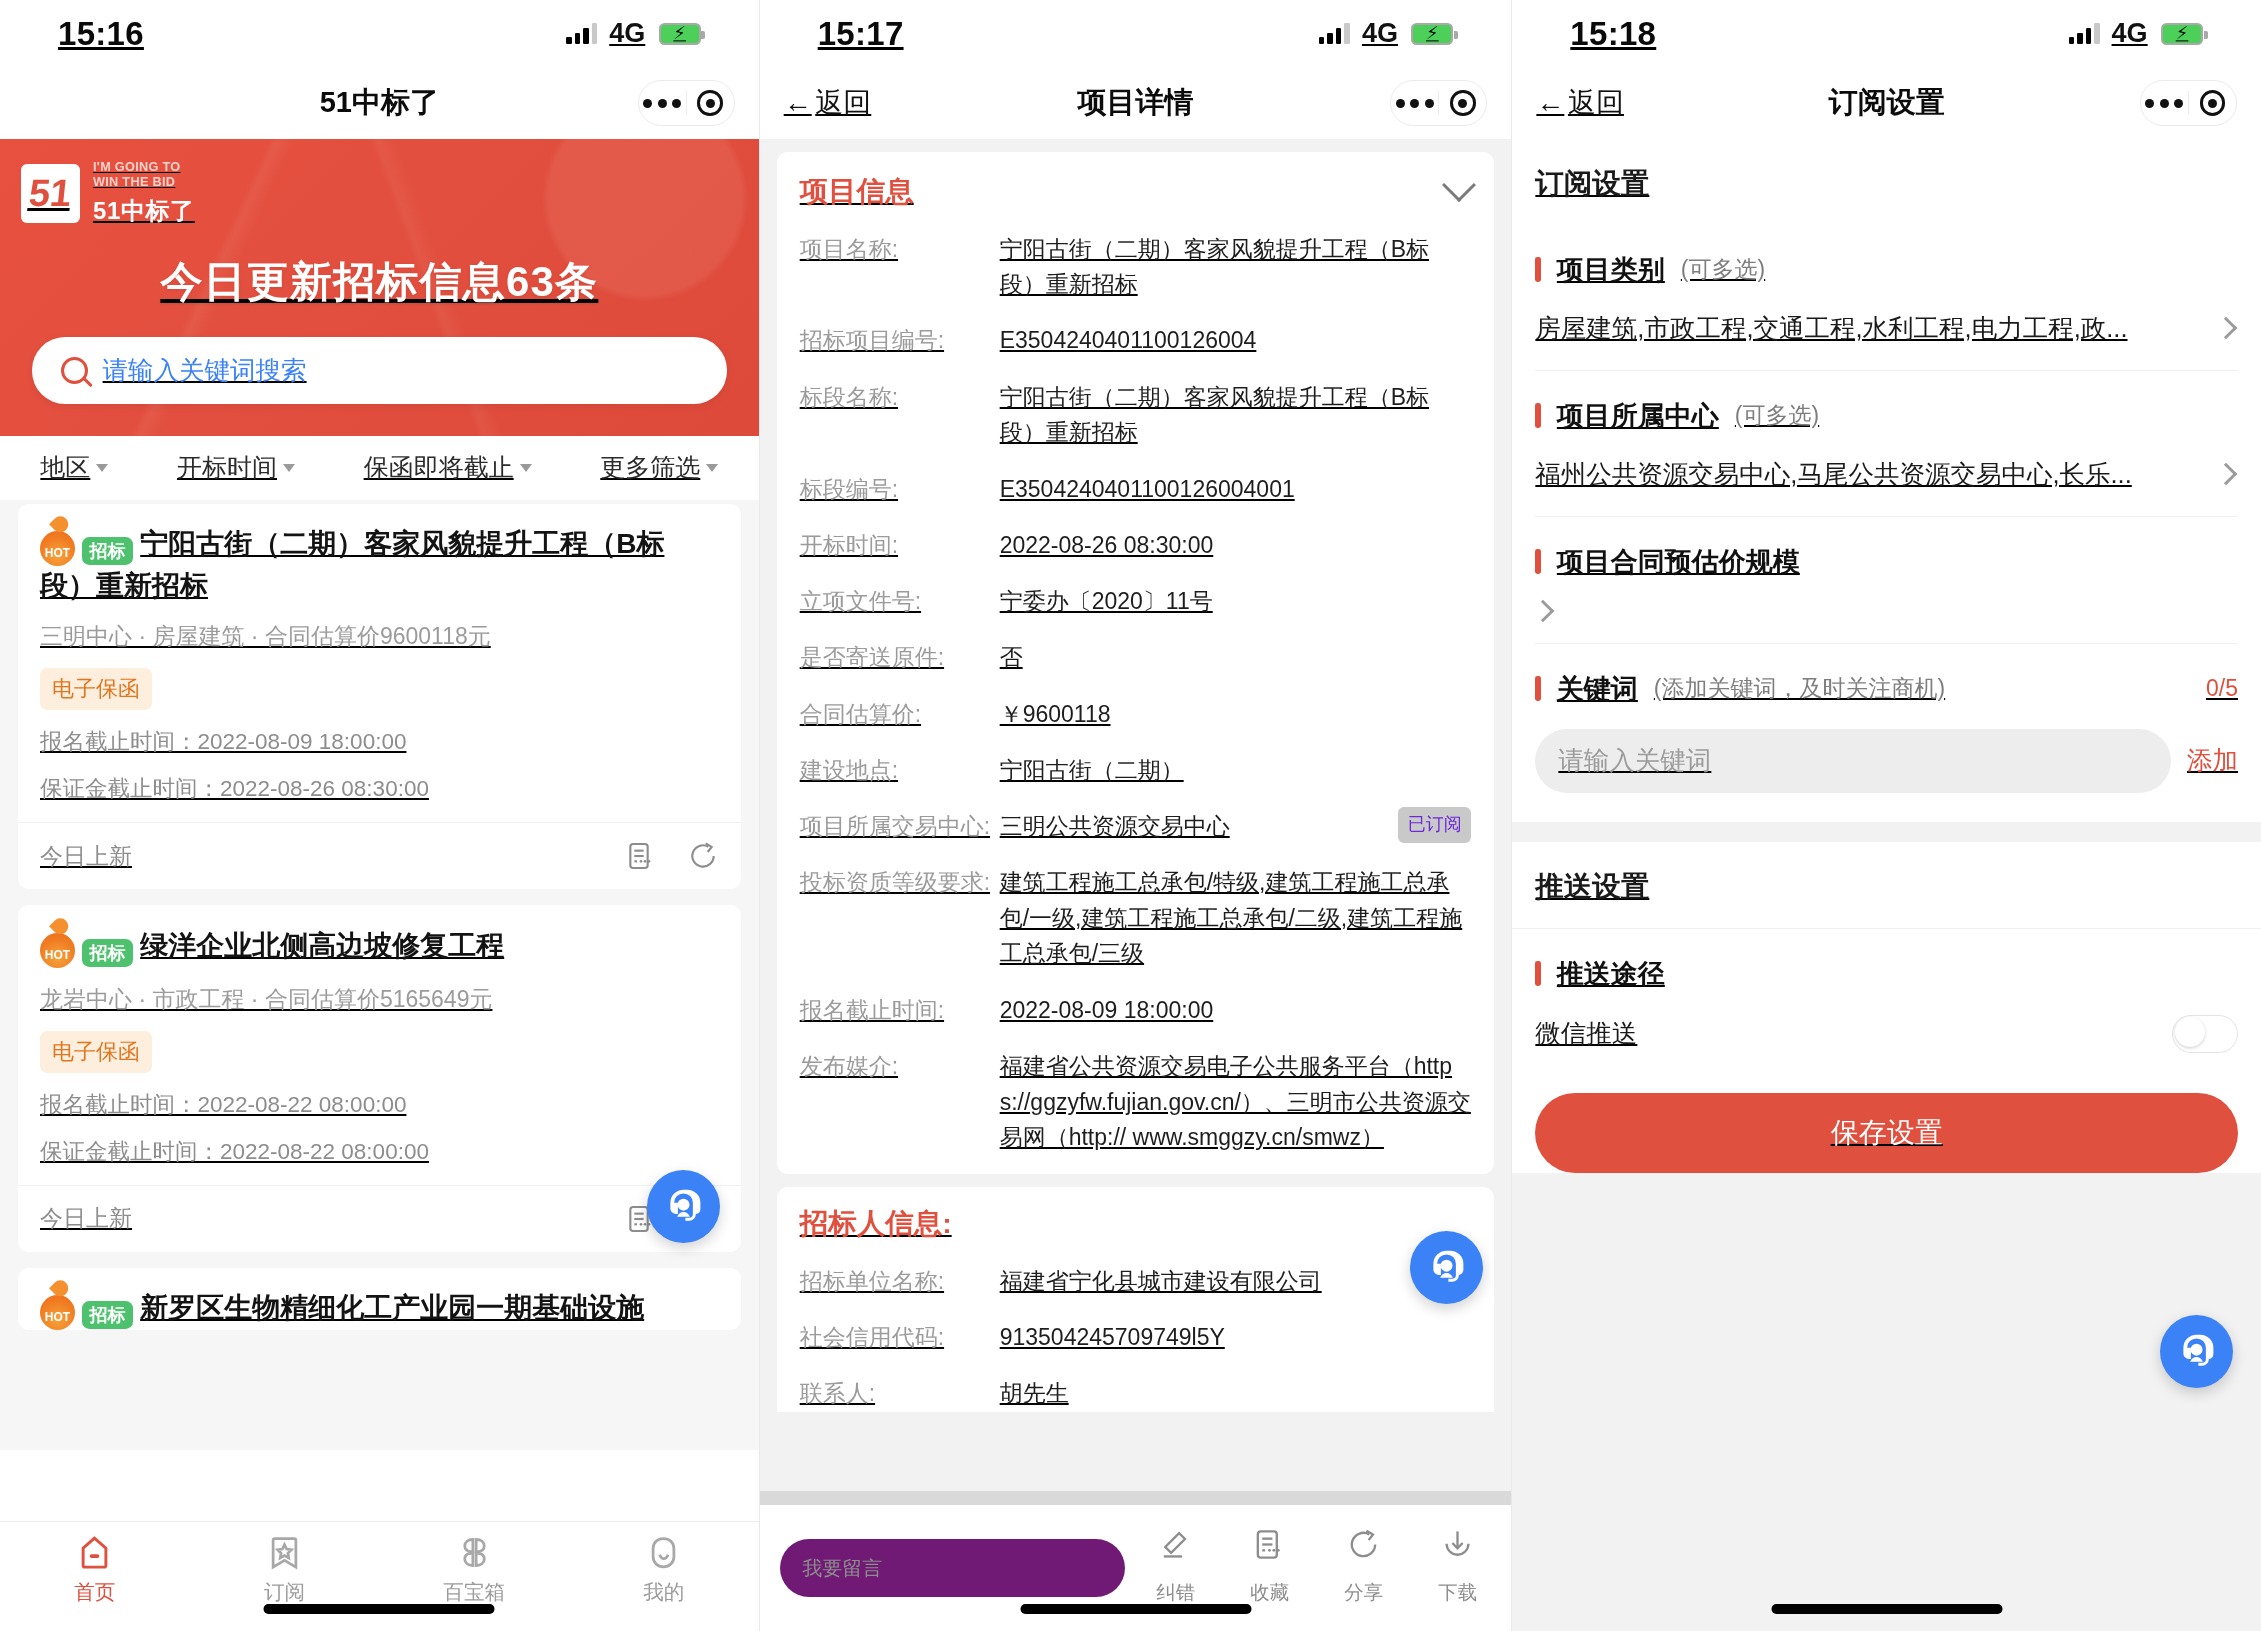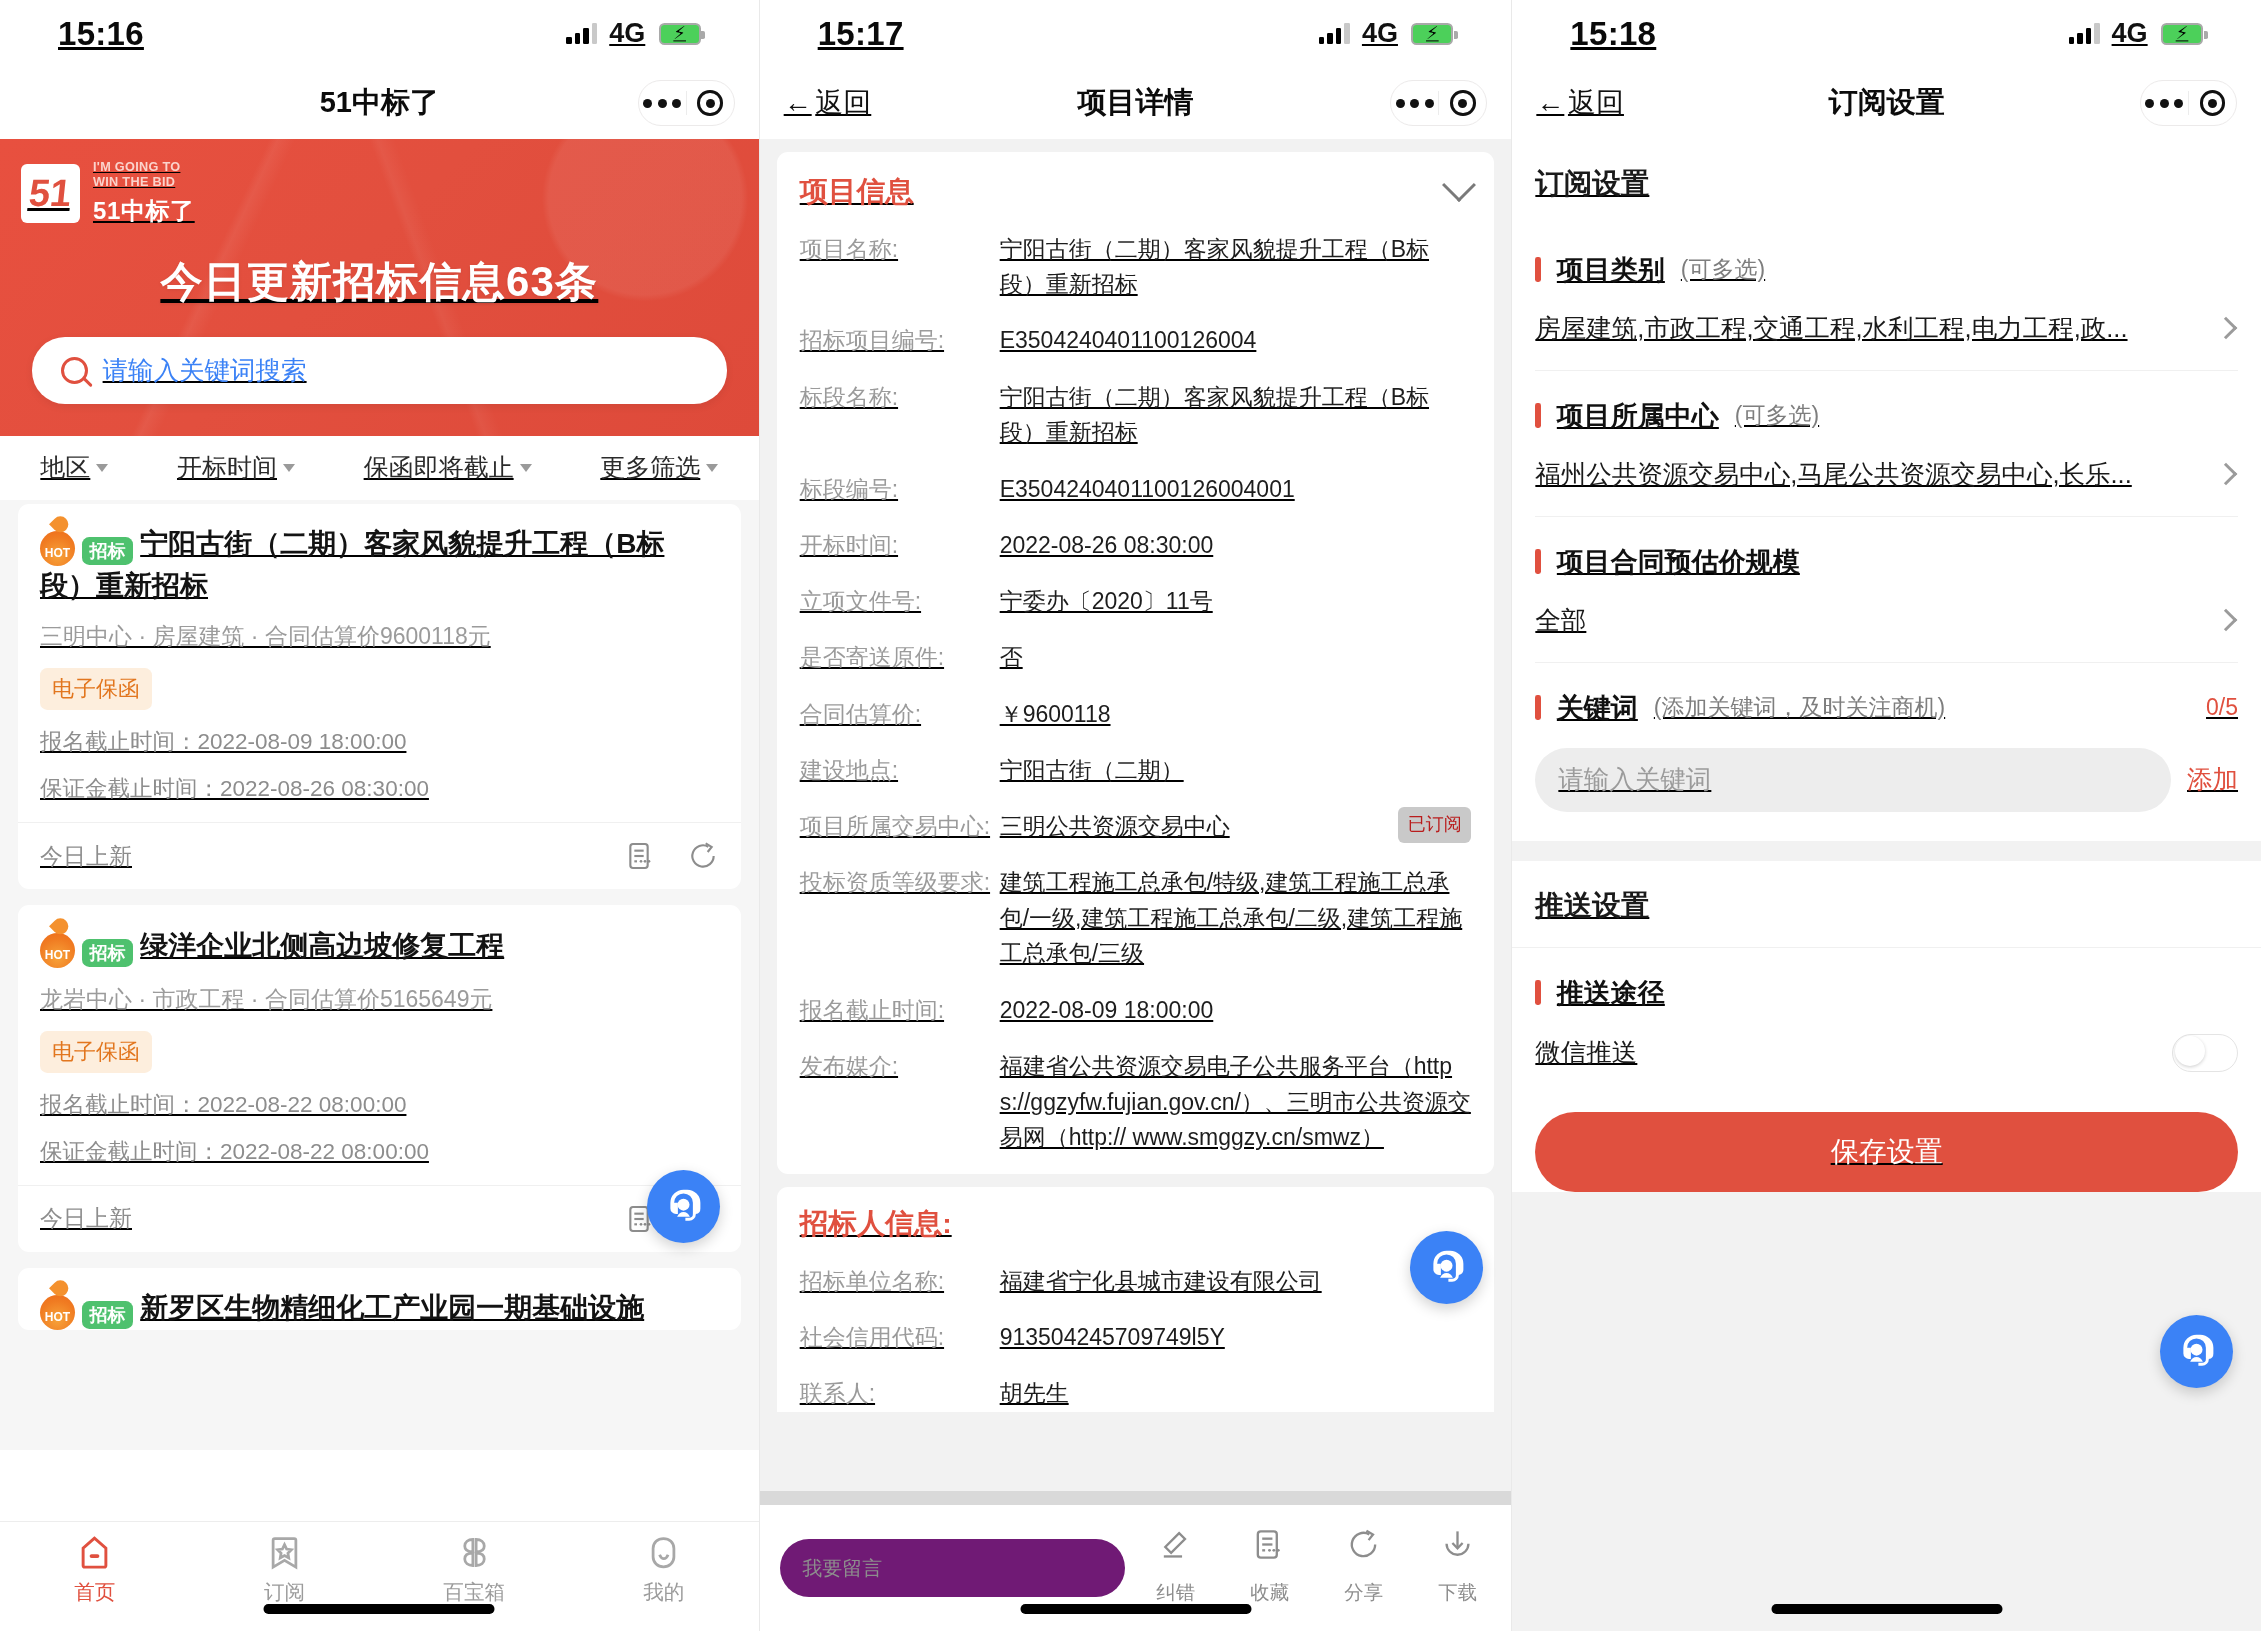--- a/index.html
+++ b/index.html
@@ -173,21 +173,21 @@
   .panel-head { display:flex; align-items:center; justify-content:space-between; }
   .panel-title { font-size:28.5px; font-weight:700; color:#e0503f; }
   .chev-down {
     width:24px; height:24px; border-right:3px solid #7a7a7a; border-bottom:3px solid #7a7a7a;
     transform: rotate(45deg) translate(-4.9px,-4.9px);
   }
   .drow { display:flex; margin-top:20.6px; align-items:flex-start; }
   .dlabel { width:200px; flex:none; font-size:23px; color:#9b9b9b; line-height:1.5; }
   .dval { flex:1; font-size:23px; color:#1d1d1d; line-height:1.55; word-break:break-all; position:relative;}
   .badge-sub {
-    position:absolute; right:0; top:-2.4px; background:#c9c9c9; color:#b91c1c;
+    position:absolute; right:0; top:-2.4px; background:#c9c9c9; color:#6d28d9;
     font-size:18px; border-radius:6px; padding:4.2px 9.7px;
   }
   .panel2 { background:#fff; border-radius:11px 11px 0 0; padding: 18px 23px 0; margin-top:13.4px; }
   .insur-bar {
     position:absolute; left:0; right:0; bottom:0; height:68px; background:#d9d9d9;
     display:flex; align-items:center; justify-content:space-between; padding:0 23px;
   }
   .insur-text { font-size:24px; color:#1d1d1d; }
   .insur-link { font-size:24px; color:#2a5bd7; text-decoration:underline; }
   .s2-foot {
@@ -677,21 +677,20 @@
         <div class="val-row">
           <span class="val-text">福州公共资源交易中心,马尾公共资源交易中心,长乐...</span>
           <span class="chev-right"></span>
         </div>
 
         <div class="grp-title">
           <span class="redbar"></span>
           <span class="grp-text">项目合同预估价规模</span>
         </div>
         <div class="val-row">
-          <span class="val-text">全部</span>
           <span class="chev-right"></span>
         </div>
 
         <div class="grp-title">
           <span class="redbar"></span>
           <span class="grp-text">关键词</span>
             <span class="grp-note">(添加关键词，及时关注商机)</span>
           <span class="grp-count">0/5</span>
         </div>
         <div class="kw-row">

